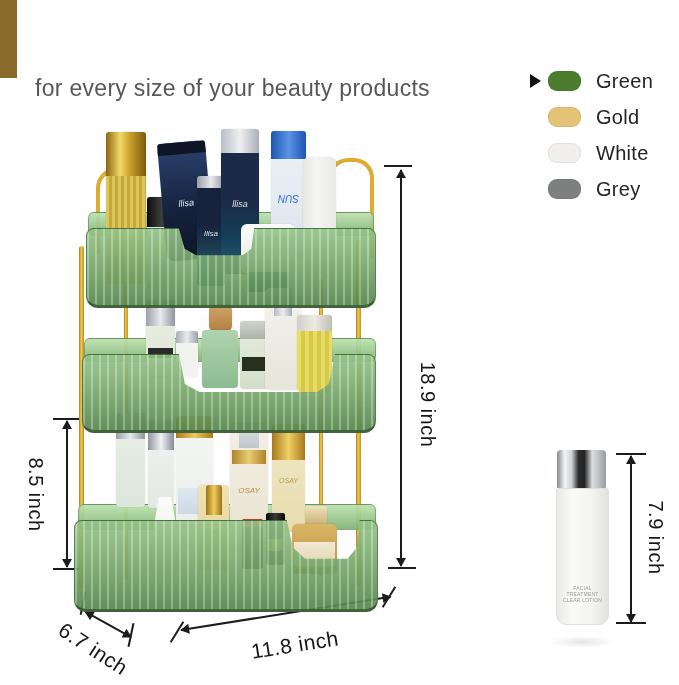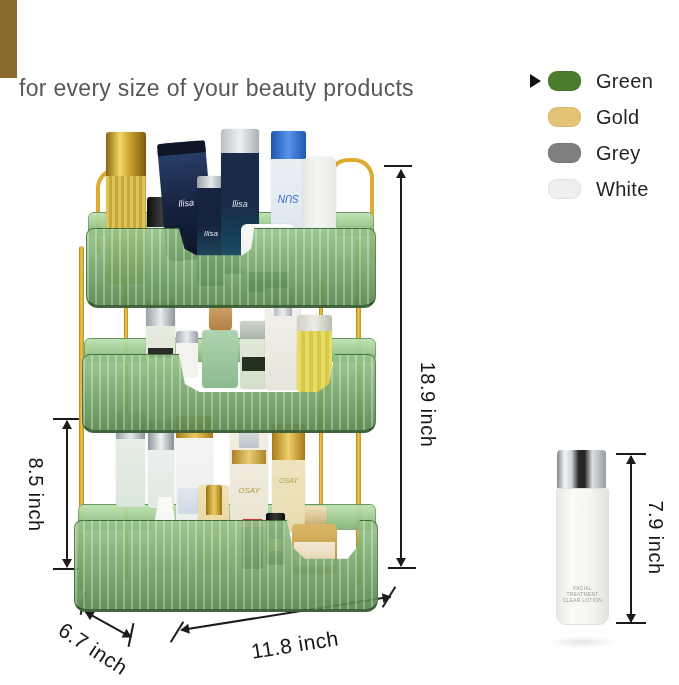--- a/index.html
+++ b/index.html
@@ -3,21 +3,21 @@
 <meta charset="utf-8">
 <style>
   html,body{margin:0;padding:0;background:#fff;}
   #canvas{position:relative;width:679px;height:685px;background:#ffffff;overflow:hidden;
           font-family:"Liberation Sans",sans-serif;color:#1c1c1c;}
 
   
   .accent-bar{position:absolute;left:0;top:0;width:17px;height:78px;background:#8a6b2b;}
   .title{position:absolute;left:33px;top:-4px;font-family:"DejaVu Serif","Liberation Serif",serif;
          font-weight:700;font-size:45px;color:#3b2a33;letter-spacing:0px;white-space:nowrap;}
-  .subtitle{position:absolute;left:19px;top:52px;font-size:23px;color:#575757;letter-spacing:.3px;white-space:nowrap;}
+  .subtitle{position:absolute;left:35px;top:52px;font-size:23px;color:#575757;letter-spacing:.3px;white-space:nowrap;}
 
   
   .colors-panel{position:absolute;left:530px;top:70px;width:149px;}
   .colors-heading{font-size:27px;font-weight:500;color:#121212;margin:0 0 26px 26px;letter-spacing:.3px;}
   .color-row{display:flex;align-items:center;height:22px;margin-bottom:14px;}
   .pointer{width:0;height:0;border-top:7px solid transparent;border-bottom:7px solid transparent;
            border-left:11px solid #111;margin-right:7px;visibility:hidden;}
   .color-row.selected .pointer{visibility:visible;}
   .swatch{width:31px;height:18px;border-radius:9px;margin-right:15px;border:1px solid rgba(0,0,0,.06);}
   .color-label{font-size:20px;font-weight:500;color:#242424;letter-spacing:.3px;text-align:center;}
@@ -88,27 +88,27 @@
       <span class="swatch" style="background: rgb(76, 125, 47);"></span>
       <span class="color-label">Green</span>
     </div>
     <div class="color-row">
       <span class="pointer"></span>
       <span class="swatch" style="background: rgb(228, 195, 119);"></span>
       <span class="color-label">Gold</span>
     </div>
     <div class="color-row">
       <span class="pointer"></span>
+      <span class="swatch" style="background: rgb(240, 239, 237);"></span>
+      <span class="color-label">White</span>
+    </div>
+    <div class="color-row">
+      <span class="pointer"></span>
       <span class="swatch" style="background: rgb(126, 128, 128);"></span>
       <span class="color-label">Grey</span>
-    </div>
-    <div class="color-row">
-      <span class="pointer"></span>
-      <span class="swatch" style="background: rgb(240, 239, 237);"></span>
-      <span class="color-label">White</span>
     </div>
   </div>
 
   <div>
     <div class="handle" style="left:96px;top:168px;width:38px;height:82px;"></div>
     <div class="handle" style="left:328px;top:158px;width:38px;height:96px;"></div>
     <div class="pole" style="left:79px;top:246px;height:342px;"></div>
     <div class="pole" style="left:124px;top:238px;height:342px;width:4px;"></div>
     <div class="pole" style="left:319px;top:232px;height:344px;width:4px;"></div>
     <div class="pole" style="left:356px;top:240px;height:346px;"></div>

